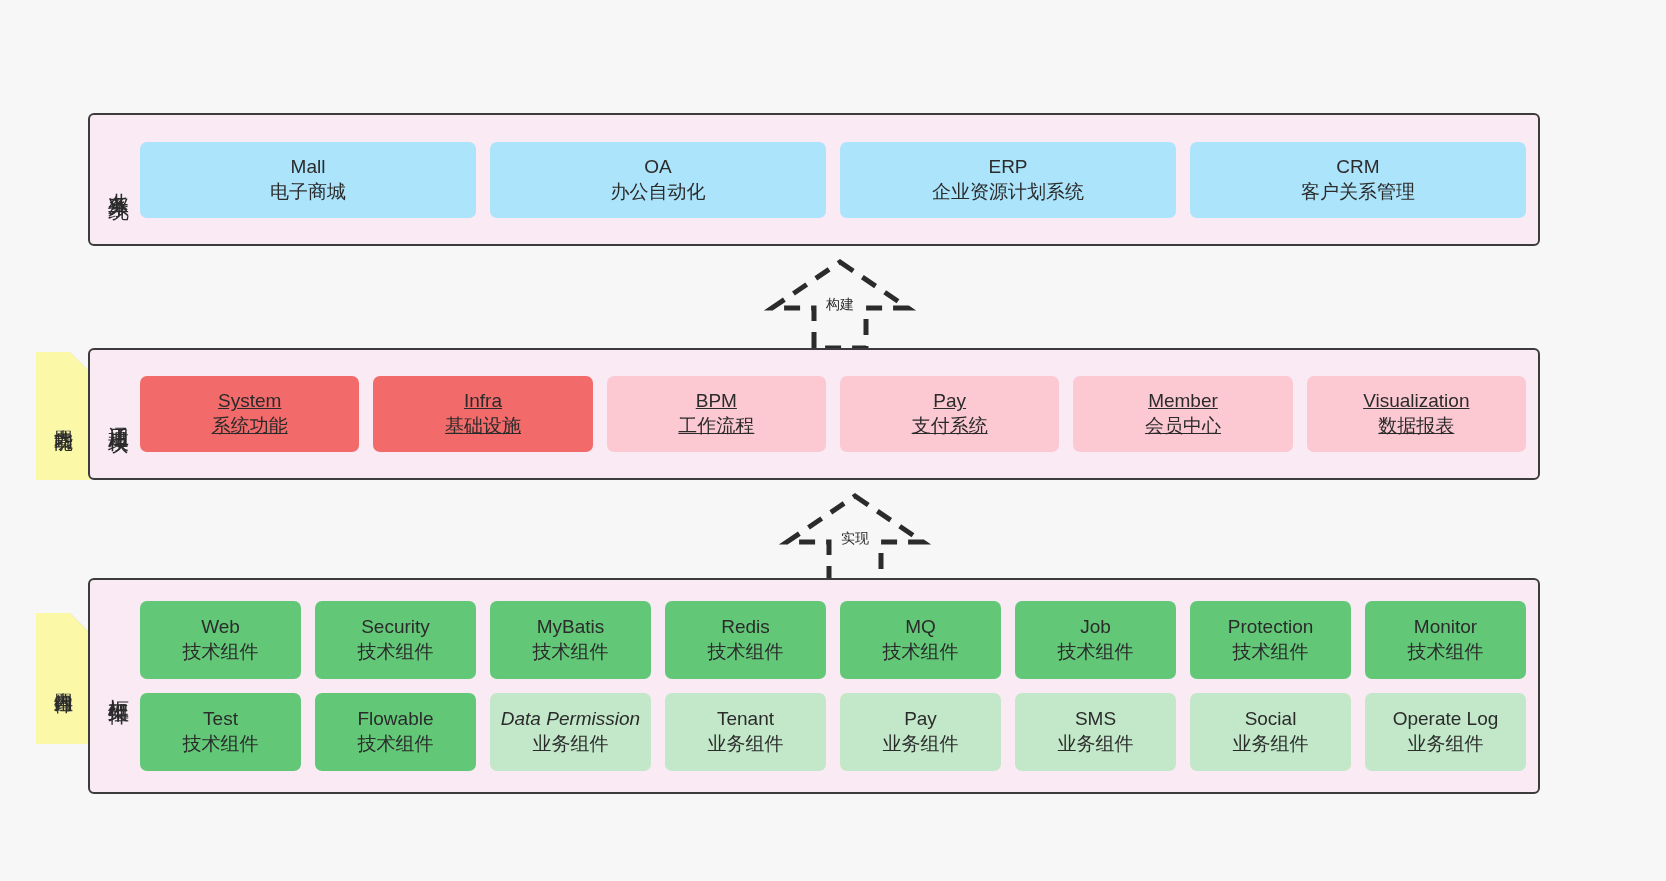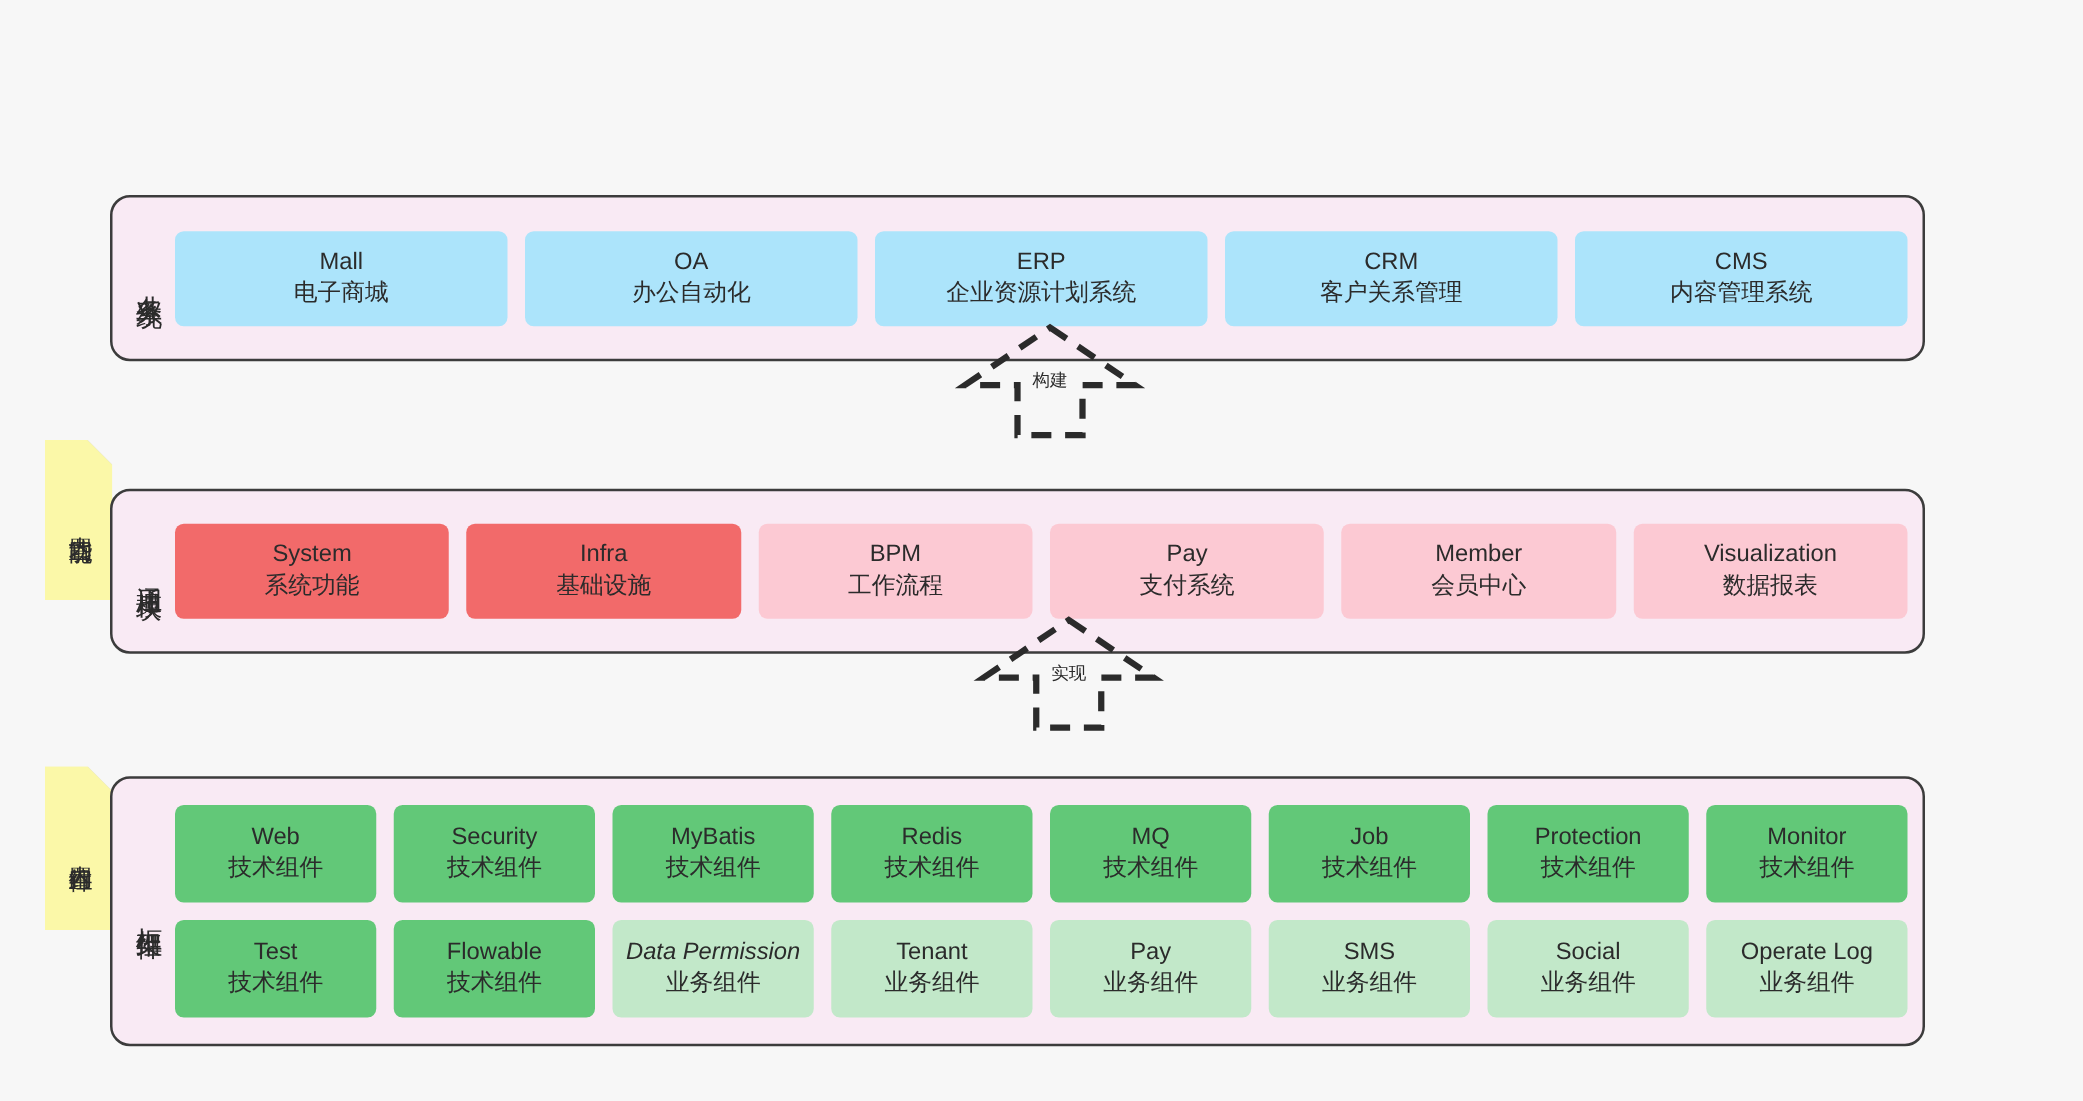--- a/index.html
+++ b/index.html
@@ -14,25 +14,24 @@
     font-family: "Liberation Sans", "DejaVu Sans", sans-serif;
     color: #333333;
     overflow: hidden;
   }
 
   
   .section {
     position: absolute;
     background: #f9eaf4;
     border: 2px solid #3c3c3c;
-    border-radius: 16px;
+    border-radius: 6px;
     box-sizing: border-box;
     display: flex;
     align-items: stretch;
-    margin-top: 43px;
   }
   .section-title {
     flex: 0 0 auto;
     width: 44px;
     display: flex;
     align-items: center;
     justify-content: center;
     font-size: 21px;
     line-height: 1.18;
     color: #2b2b2b;
@@ -91,21 +90,21 @@
     padding: 11px 12px 11px 6px;
   }
   #sec-business .card { min-height: 76px; }
 
   
   #sec-general {
     left: 88px;  top: 348px;
     width: 1452px; height: 132px;
     padding: 11px 12px 11px 6px;
   }
-  #sec-general .card { min-height: 76px; }
+  #sec-general .card { min-height: 76px; text-decoration: underline; }
 
   
   #sec-framework {
     left: 88px;  top: 578px;
     width: 1452px; height: 216px;
     padding: 13px 12px 13px 6px;
   }
   #sec-framework .card { min-height: 78px; }
 
   
@@ -177,24 +176,20 @@
           <span class="ln">办公自动化</span>
         </div>
         <div class="card c-blue">
           <span class="ln">ERP</span>
           <span class="ln">企业资源计划系统</span>
         </div>
         <div class="card c-blue">
           <span class="ln">CRM</span>
           <span class="ln">客户关系管理</span>
         </div>
-        <div class="card c-blue">
-          <span class="ln">CMS</span>
-          <span class="ln">内容管理系统</span>
-        </div>
       </div>
     </div>
   </div>
 </div>
 
 <div class="arrow" id="arrow-build">
   <svg viewBox="0 0 160 92" preserveAspectRatio="none" aria-hidden="true">
     <path d="M 80 4 L 148 50 L 106 50 L 106 90 L 54 90 L 54 50 L 12 50 Z" fill="none" stroke="#2b2b2b" stroke-width="5" stroke-dasharray="16 11" stroke-linecap="butt" stroke-linejoin="miter"></path>
   </svg>
   <div class="arrow-label">构建</div>

